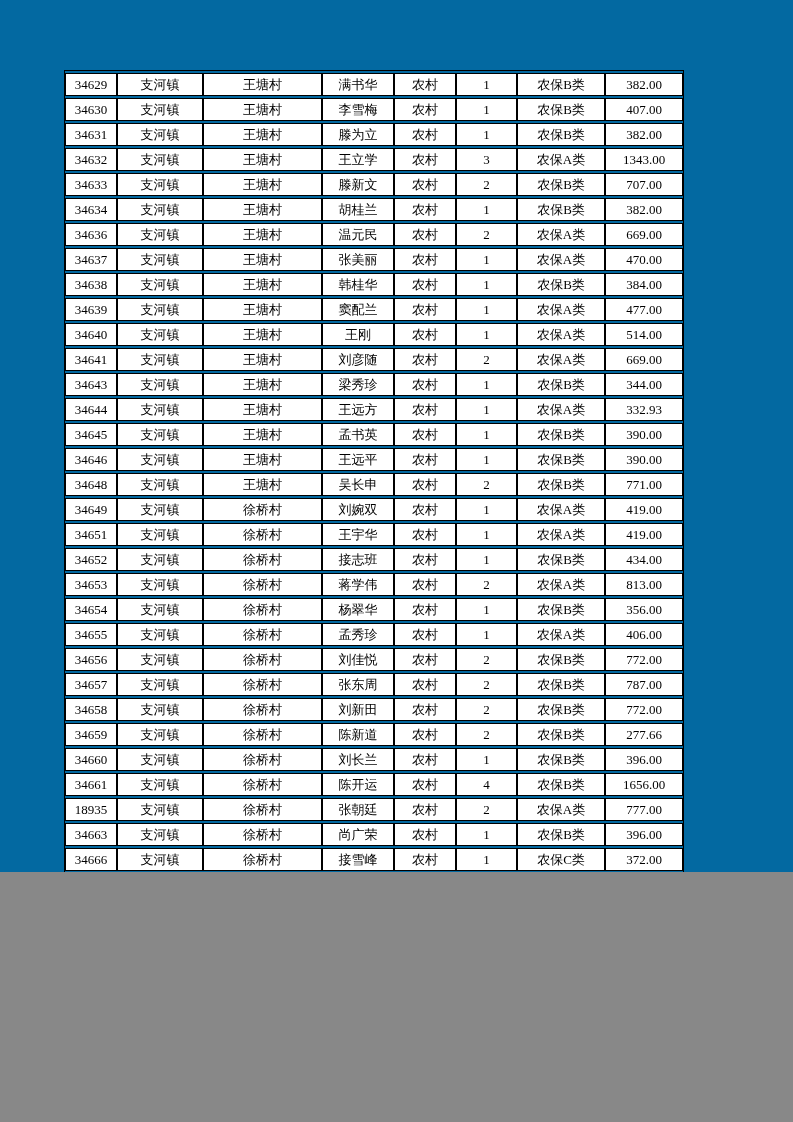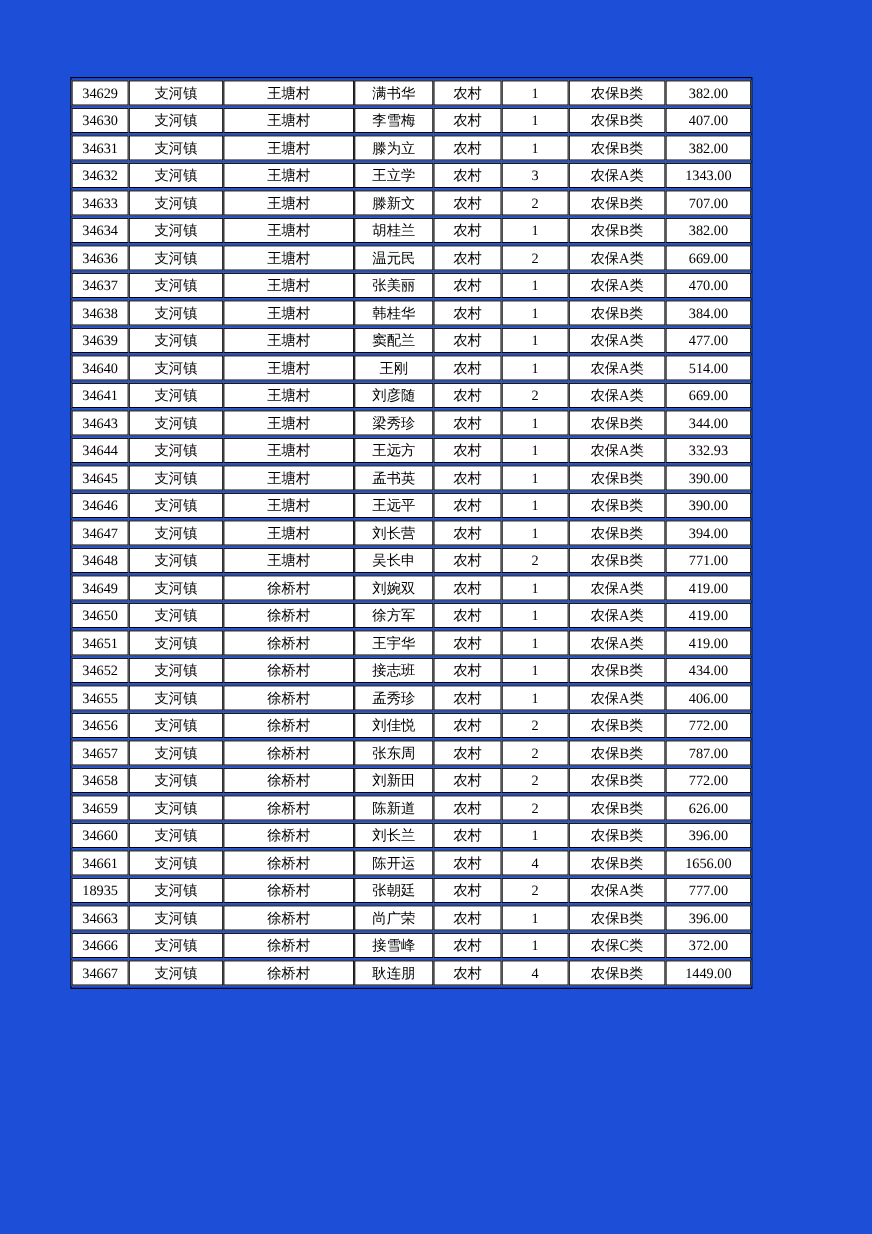--- a/index.html
+++ b/index.html
@@ -3,22 +3,22 @@
 <meta charset="utf-8">
 <style>
   html, body {
     margin: 0;
     padding: 0;
     background: #888;
   }
   .page {
     position: relative;
     width: 793px;
-    height: 1122px;
-    background: #1d4ed8;
+    height: 872px;
+    background: #0369a1;
     margin: 0 auto;
     overflow: hidden;
     font-family: "Liberation Serif", "DejaVu Serif", serif;
     color: #000000;
   }
   table.records {
     position: absolute;
     left: 64px;
     top: 70px;
     border-collapse: separate;
@@ -218,80 +218,80 @@
           <td>34646</td>
           <td>支河镇</td>
           <td>王塘村</td>
           <td>王远平</td>
           <td>农村</td>
           <td>1</td>
           <td>农保B类</td>
           <td>390.00</td>
         </tr>
         <tr>
-          <td>34647</td>
-          <td>支河镇</td>
-          <td>王塘村</td>
-          <td>刘长营</td>
-          <td>农村</td>
-          <td>1</td>
-          <td>农保B类</td>
-          <td>394.00</td>
-        </tr>
-        <tr>
           <td>34648</td>
           <td>支河镇</td>
           <td>王塘村</td>
           <td>吴长申</td>
           <td>农村</td>
           <td>2</td>
           <td>农保B类</td>
           <td>771.00</td>
         </tr>
         <tr>
           <td>34649</td>
           <td>支河镇</td>
           <td>徐桥村</td>
           <td>刘婉双</td>
           <td>农村</td>
           <td>1</td>
           <td>农保A类</td>
           <td>419.00</td>
         </tr>
         <tr>
-          <td>34650</td>
-          <td>支河镇</td>
-          <td>徐桥村</td>
-          <td>徐方军</td>
+          <td>34651</td>
+          <td>支河镇</td>
+          <td>徐桥村</td>
+          <td>王宇华</td>
           <td>农村</td>
           <td>1</td>
           <td>农保A类</td>
           <td>419.00</td>
         </tr>
         <tr>
-          <td>34651</td>
-          <td>支河镇</td>
-          <td>徐桥村</td>
-          <td>王宇华</td>
-          <td>农村</td>
-          <td>1</td>
-          <td>农保A类</td>
-          <td>419.00</td>
-        </tr>
-        <tr>
           <td>34652</td>
           <td>支河镇</td>
           <td>徐桥村</td>
           <td>接志班</td>
           <td>农村</td>
           <td>1</td>
           <td>农保B类</td>
           <td>434.00</td>
         </tr>
         <tr>
+          <td>34653</td>
+          <td>支河镇</td>
+          <td>徐桥村</td>
+          <td>蒋学伟</td>
+          <td>农村</td>
+          <td>2</td>
+          <td>农保A类</td>
+          <td>813.00</td>
+        </tr>
+        <tr>
+          <td>34654</td>
+          <td>支河镇</td>
+          <td>徐桥村</td>
+          <td>杨翠华</td>
+          <td>农村</td>
+          <td>1</td>
+          <td>农保B类</td>
+          <td>356.00</td>
+        </tr>
+        <tr>
           <td>34655</td>
           <td>支河镇</td>
           <td>徐桥村</td>
           <td>孟秀珍</td>
           <td>农村</td>
           <td>1</td>
           <td>农保A类</td>
           <td>406.00</td>
         </tr>
         <tr>
@@ -325,21 +325,21 @@
           <td>772.00</td>
         </tr>
         <tr>
           <td>34659</td>
           <td>支河镇</td>
           <td>徐桥村</td>
           <td>陈新道</td>
           <td>农村</td>
           <td>2</td>
           <td>农保B类</td>
-          <td>626.00</td>
+          <td>277.66</td>
         </tr>
         <tr>
           <td>34660</td>
           <td>支河镇</td>
           <td>徐桥村</td>
           <td>刘长兰</td>
           <td>农村</td>
           <td>1</td>
           <td>农保B类</td>
           <td>396.00</td>

